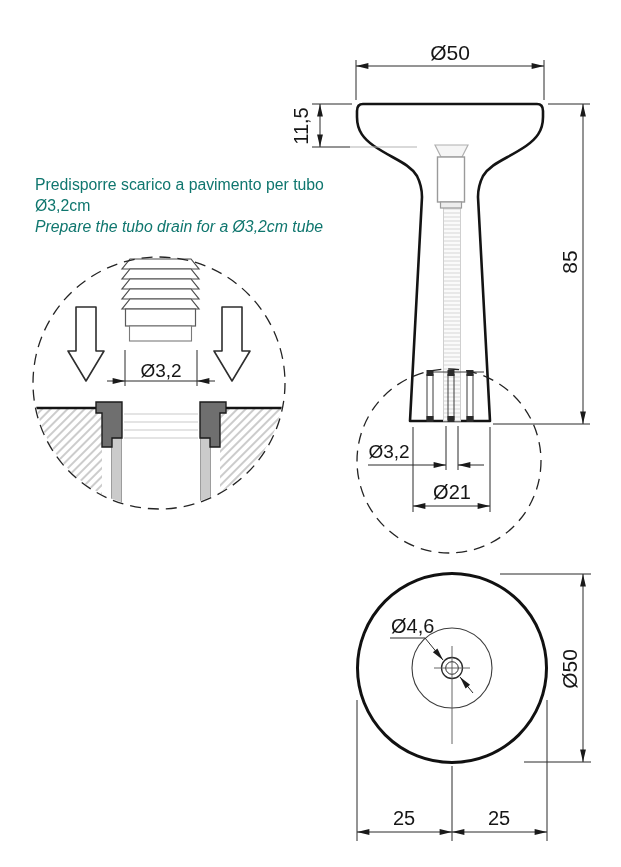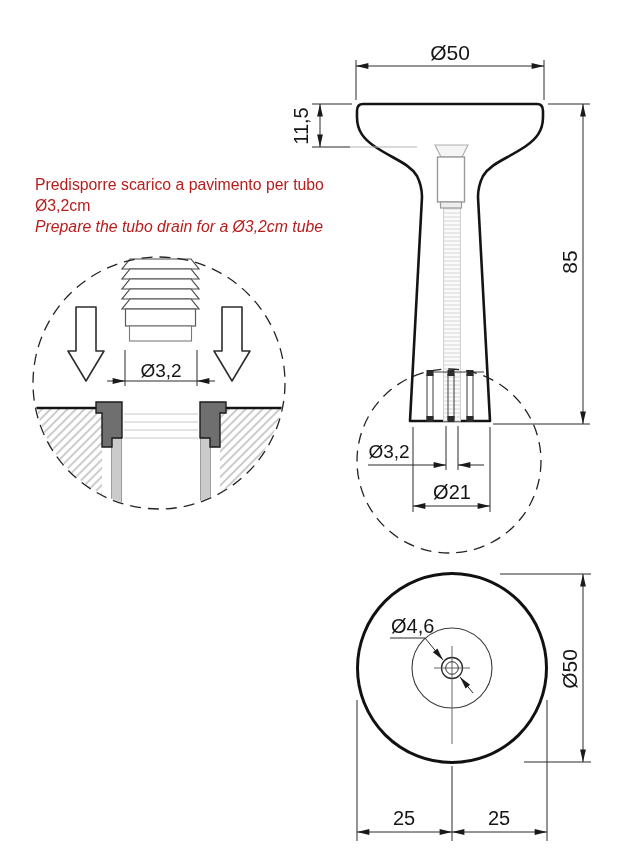--- a/index.html
+++ b/index.html
@@ -1,19 +1,19 @@
 <!DOCTYPE html>
 <html><head>
 <meta charset="utf-8">
 <style>
   html,body{margin:0;padding:0;background:#fff;}
   .canvas{position:relative;width:621px;height:867px;background:#fff;overflow:hidden;
           font-family:"Liberation Sans",sans-serif;}
   .canvas svg{position:absolute;left:0;top:0;}
-  .note{position:absolute;left:35px;top:174px;width:296px;color:#b91c1c;
+  .note{position:absolute;left:35px;top:174px;width:296px;color:#0f766e;
         font-size:15.8px;line-height:21px;}
   .note .en{font-style:italic;}
   svg text{font-family:"Liberation Sans",sans-serif;fill:#161616;}
   .dim-txt{font-size:20px;}
   .dim-txt-lg{font-size:21px;}
   .dim-txt-sm{font-size:19px;}
 </style>
 </head>
 <body>
 

